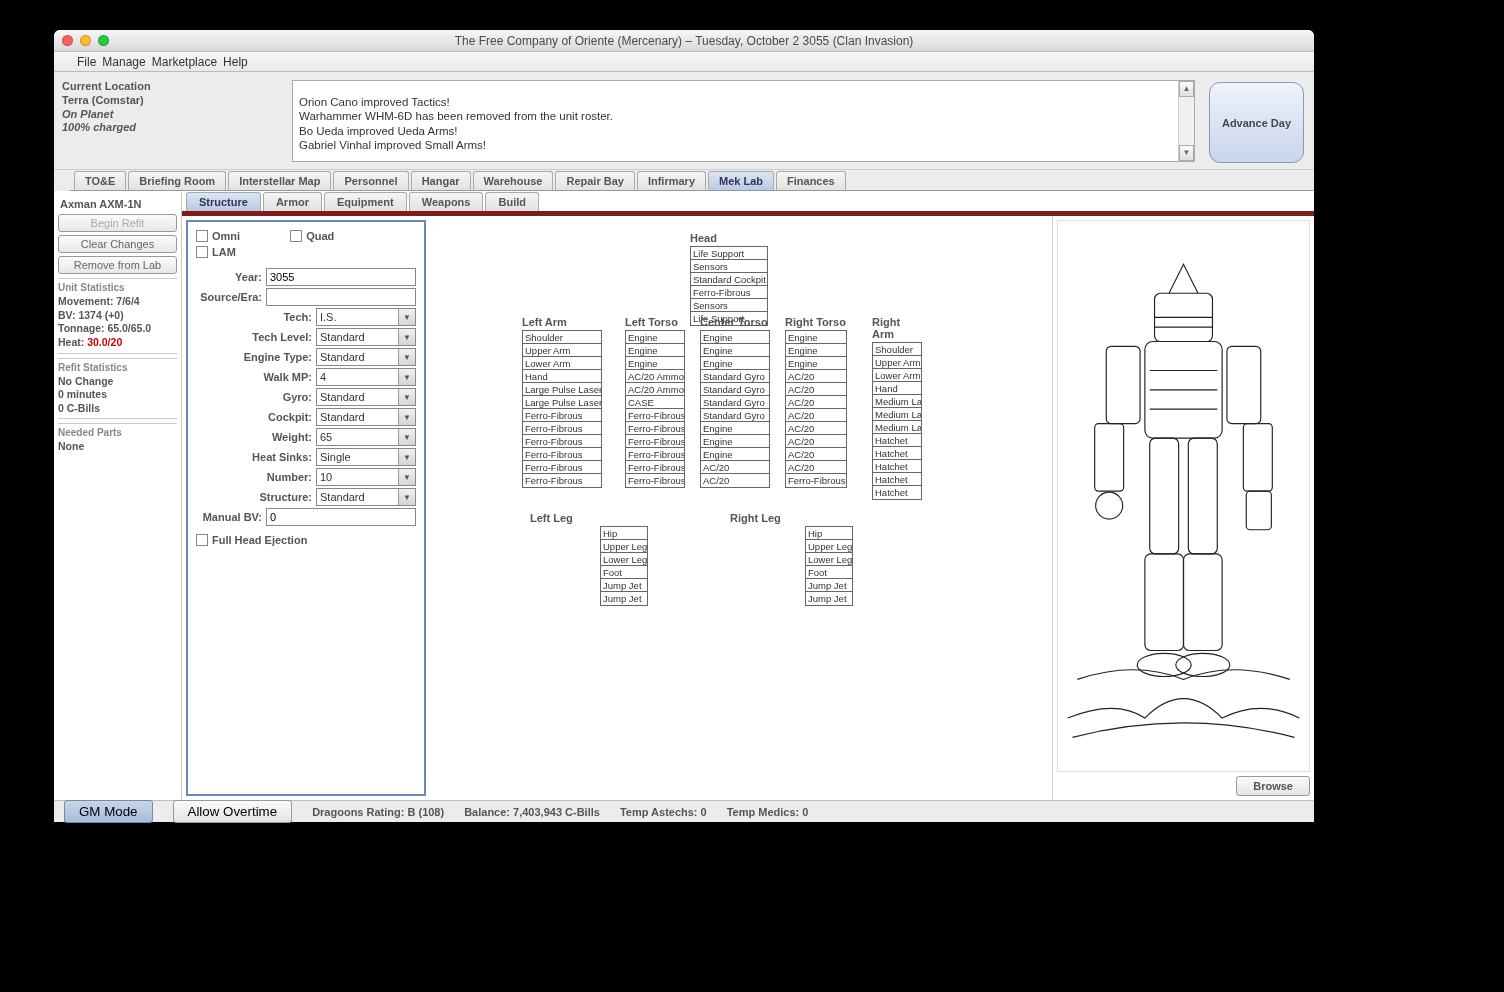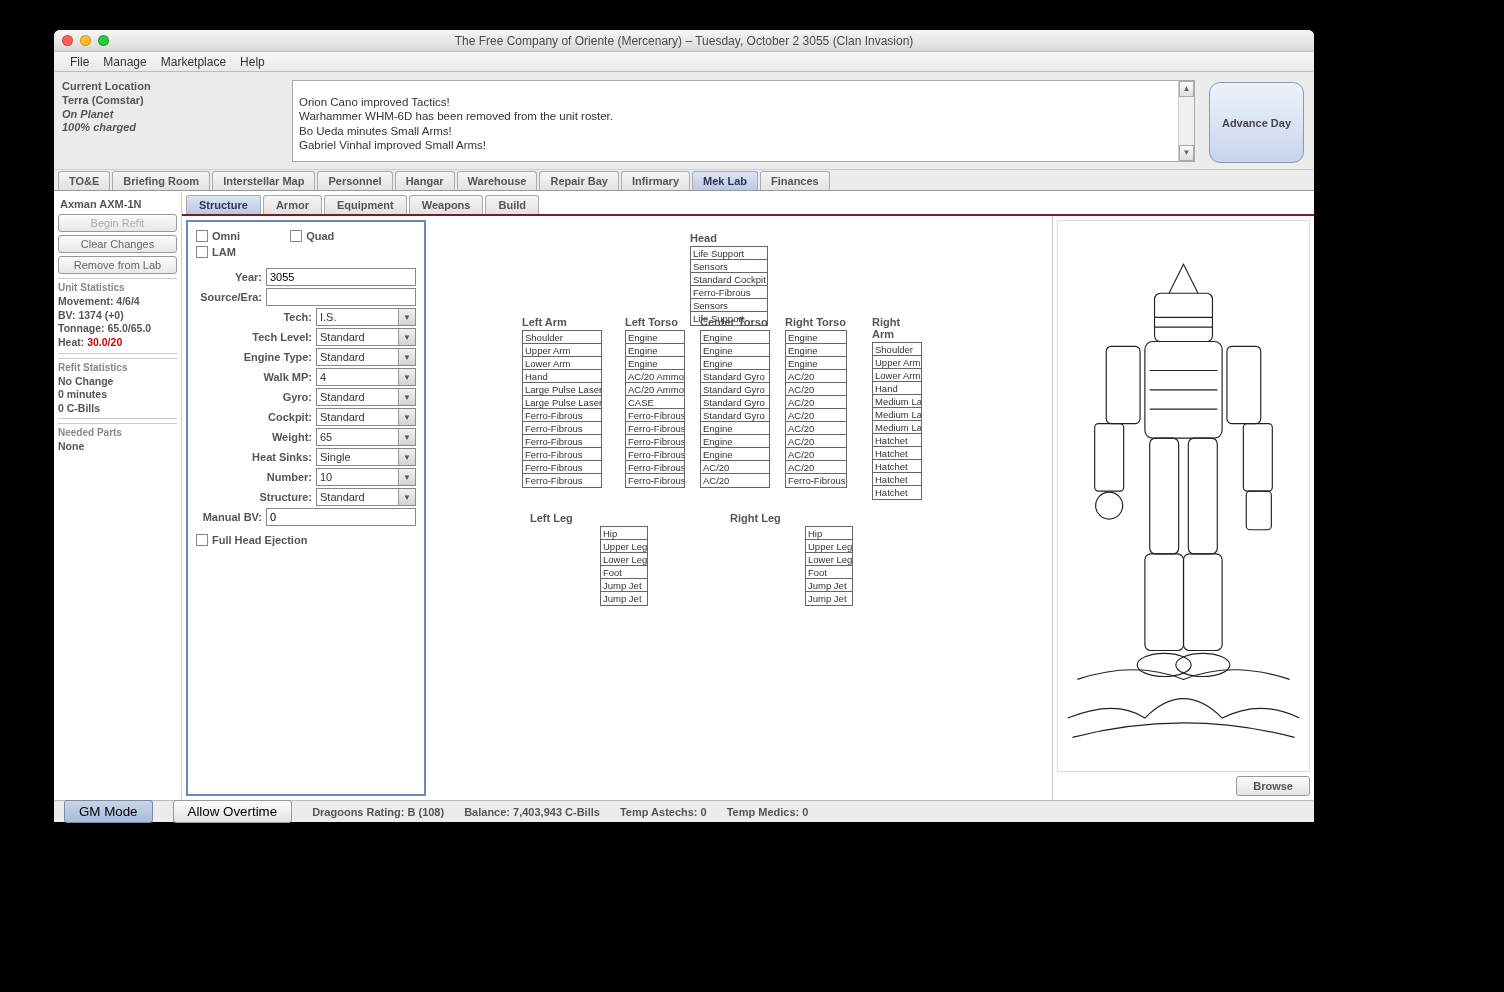--- a/index.html
+++ b/index.html
@@ -28,45 +28,45 @@
     border-bottom: 1px solid #bbb;
     border-radius: 6px 6px 0 0;
     display: flex;
     align-items: center;
     position: relative;
   }
   .traffic { display:flex; gap:7px; margin-left:8px;}
   .traffic .dot { width:11px; height:11px; border-radius:50%; border:0.5px solid rgba(0,0,0,0.2);}
   .dot.red{background:#ff5f57;} .dot.yellow{background:#febc2e;} .dot.green{background:#28c840;}
   .title-text { position:absolute; left:0; right:0; text-align:center; font-size:12px; color:#4a4a4a;}
-  .menubar { height:20px; background:linear-gradient(#f7f7f7,#e9e9e9); border-bottom:1px solid #bbb; display:flex; align-items:center; padding-left:16px; gap:14px; font-size:12px; color:#333;}
+  .menubar { height:20px; background:linear-gradient(#f7f7f7,#e9e9e9); border-bottom:1px solid #bbb; display:flex; align-items:center; padding-left:23px; gap:6px; font-size:12px; color:#333;}
   .menubar span{cursor:default;}
   .header-strip { display:flex; padding:6px 8px 2px 8px; align-items:stretch; border-bottom:1px solid #ccc; height:98px;}
   .loc-box { width:230px; font-size:11px; font-weight:bold; color:#555; line-height:1.25; padding-top:2px;}
   .loc-box .italic{font-style:italic;}
   .log-box { flex:1; background:#fff; border:1px solid #aaa; height:82px; margin-top:2px; position:relative; font-size:11.5px; padding:14px 6px 2px 6px; line-height:1.25;}
   .log-box .date{font-weight:bold;}
   .scrollbar{position:absolute; right:0; top:0; bottom:0; width:16px; background:#f0f0f0; border-left:1px solid #ccc;}
   .sb-btn{height:16px; background:linear-gradient(#fbfbfb,#dedede); border:1px solid #aaa; display:flex; align-items:center; justify-content:center; font-size:8px; color:#666;}
   .sb-btn.bot{position:absolute; bottom:0; left:0; right:0;}
   .adv-btn{width:95px; margin:4px 2px 4px 14px; background:linear-gradient(#eef3fb,#c8d5ea); border:1px solid #8a9ab5; border-radius:11px; display:flex; align-items:center; justify-content:center; font-size:11px; font-weight:bold; color:#445;}
-  .main-tabs{display:flex; padding:0 4px; height:21px; align-items:flex-end; border-bottom:1px solid #999;}
+  .main-tabs{display:flex; padding:0 4px; height:21px; align-items:flex-end; border-bottom:1px solid #999;margin-left:16px;}
   .main-tabs .tab{padding:3px 10px; font-size:11px; font-weight:bold; color:#555; background:linear-gradient(#f5f5f5,#e2e2e2); border:1px solid #aaa; border-bottom:none; border-radius:3px 3px 0 0; margin-right:2px; cursor:default;}
   .main-tabs .tab.active{background:linear-gradient(#dce6f4,#b8c9e2); color:#335;}
   .content{flex:1; display:flex; background:#fff; border-top:1px solid #fff;}
   .left-panel{width:128px; border-right:1px solid #ccc; padding:4px 4px; font-size:11px;}
   .unit-name{font-weight:bold; color:#555; padding:2px 0 4px 2px;}
   .lp-btn{display:block; width:100%; padding:2px 4px; font-size:11px; background:linear-gradient(#fbfbfb,#e8e8e8); border:1px solid #999; border-radius:3px; margin-bottom:3px; text-align:center; color:#666;}
   .lp-btn.disabled{color:#aaa;}
   .lp-group{border-top:1px solid #ccc; border-bottom:1px solid #ccc; margin:4px 0; padding:3px 0;}
   .lp-group-title{font-weight:bold; color:#888; font-size:10px; margin-bottom:2px;}
   .lp-line{font-weight:bold; color:#555; font-size:10.5px; line-height:1.3;}
   .lp-line .heat{color:#c00;}
   .middle{flex:1; display:flex; flex-direction:column;}
-  .sub-tabs{display:flex; padding:2px 4px 0 4px; height:24px; align-items:flex-end; border-bottom:2px solid #7f1d1d;}
+  .sub-tabs{display:flex; padding:2px 4px 0 4px; height:24px; align-items:flex-end; border-bottom:5px solid #7f1d1d;}
   .sub-tabs .stab{padding:3px 12px; font-size:11px; font-weight:bold; color:#555; background:linear-gradient(#f5f5f5,#e2e2e2); border:1px solid #aaa; border-bottom:none; border-radius:3px 3px 0 0; margin-right:2px;}
   .sub-tabs .stab.active{background:linear-gradient(#dce6f4,#b8c9e2); color:#335;}
   .work-area{flex:1; display:flex;}
   .struct-panel{width:240px; border:2px solid #6a87b7; margin:4px; padding:8px; font-size:11px; background:#fff;}
   .checkbox-row{display:flex; align-items:center; gap:4px; margin-bottom:4px;}
   .cb{width:12px; height:12px; border:1px solid #888; background:#fff; display:inline-block;}
   .cb-label{font-weight:bold; color:#555;}
   .checkbox-pair{display:flex; gap:50px;}
   .form-row{display:flex; align-items:center; margin:2px 0;}
   .form-row label{width:120px; text-align:right; font-weight:bold; color:#555; padding-right:4px; font-size:11px;}
@@ -109,21 +109,21 @@
   <div class="header-strip">
     <div class="loc-box">
       <div>Current Location</div>
       <div>Terra (Comstar)</div>
       <div class="italic">On Planet</div>
       <div class="italic">100% charged</div>
     </div>
     <div class="log-box">
       <div>Orion Cano improved Tactics!</div>
       <div>Warhammer WHM-6D has been removed from the unit roster.</div>
-      <div>Bo Ueda minutes Small Arms!</div>
+      <div>Bo Ueda improved Ueda Arms!</div>
       <div>Gabriel Vinhal improved Small Arms!</div>
       <div class="scrollbar">
         <div class="sb-btn">▲</div>
         <div class="sb-btn bot">▼</div>
       </div>
     </div>
     <div class="adv-btn">Advance Day</div>
   </div>
 
   <div class="main-tabs">
@@ -140,21 +140,21 @@
   </div>
 
   <div class="content">
     <div class="left-panel">
       <div class="unit-name">Axman AXM-1N</div>
       <button class="lp-btn disabled">Begin Refit</button>
       <button class="lp-btn">Clear Changes</button>
       <button class="lp-btn">Remove from Lab</button>
       <div class="lp-group">
         <div class="lp-group-title">Unit Statistics</div>
-        <div class="lp-line">Movement: 4/6/4</div>
+        <div class="lp-line">Movement: 7/6/4</div>
         <div class="lp-line">BV: 1374 (+0)</div>
         <div class="lp-line">Tonnage: 65.0/65.0</div>
         <div class="lp-line"><span>Heat: </span><span class="heat">30.0/20</span></div>
       </div>
       <div class="lp-group">
         <div class="lp-group-title">Refit Statistics</div>
         <div class="lp-line">No Change</div>
         <div class="lp-line">0 minutes</div>
         <div class="lp-line">0 C-Bills</div>
       </div>

